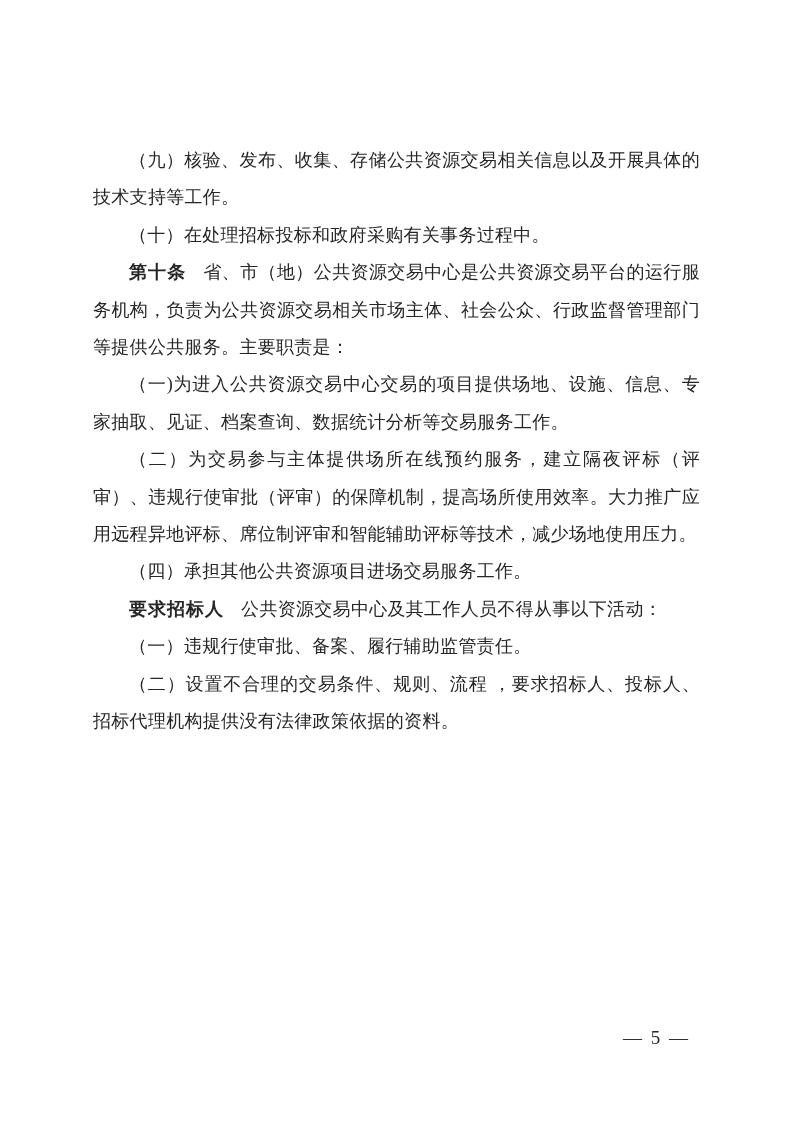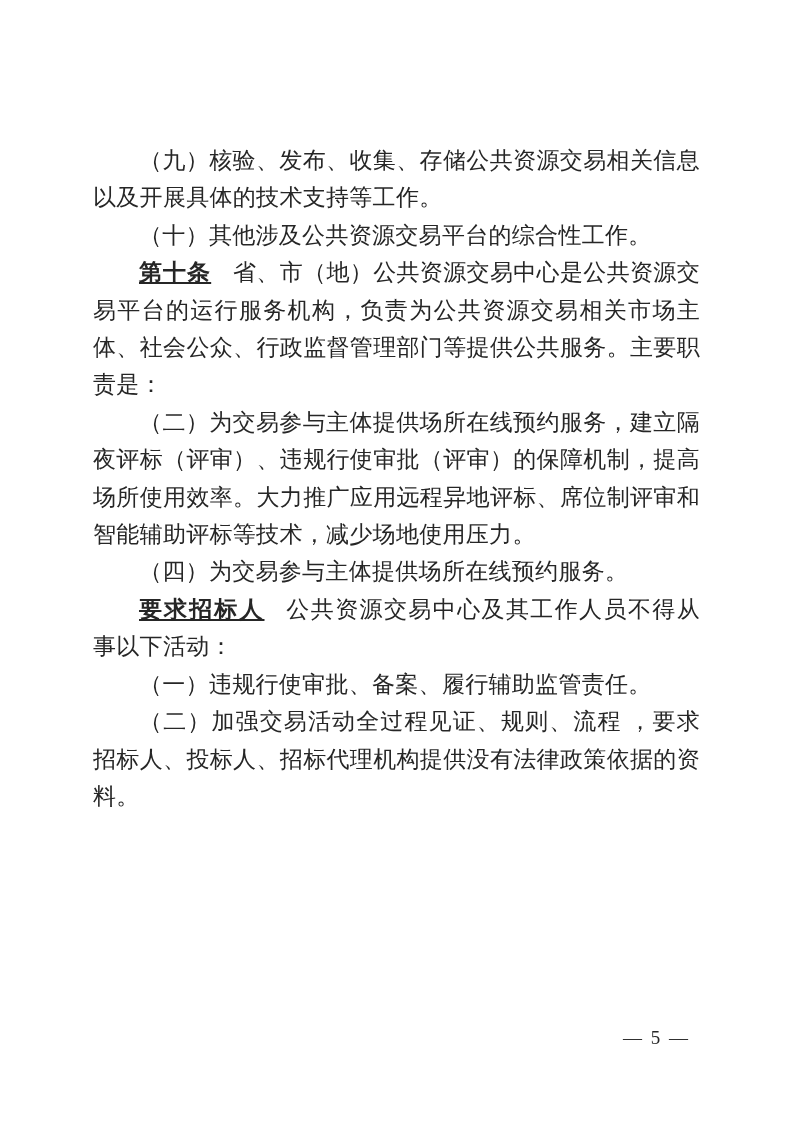--- a/index.html
+++ b/index.html
@@ -20,54 +20,54 @@
     width: 793px;
     height: 1121px;
     background: #ffffff;
   }
   .content {
     position: absolute;
     left: 93px;
     top: 142px;
     width: 607px;
     color: #262626;
-    font-size: 23px;
+    font-size: 18px;
     line-height: 37.4px;
     text-align: justify;
   }
   p.doc-para {
     margin: 0;
     padding: 0;
     text-indent: 2em;
     letter-spacing: 0.3px;
   }
   .para-lead {
     font-weight: bold;
     margin-right: 0.95em;
     letter-spacing: 1px;
-    text-decoration: underline;
   }
   .page-number {
     position: absolute;
     top: 1027px;
     right: 103px;
     font-size: 19px;
     color: #262626;
     letter-spacing: 2px;
     font-family: "Liberation Serif", serif;
   }
 </style>
 </head>
 <body>
 
 <div class="page">
   <div class="content">
     <p class="doc-para"><span>（九）核验、发布、收集、存储公共资源交易相关信息以及开展具体的技术支持等工作。</span></p>
-    <p class="doc-para"><span>（十）其他涉及公共资源交易平台的综合性工作。</span></p>
+    <p class="doc-para"><span>（十）在处理招标投标和政府采购有关事务过程中。</span></p>
     <p class="doc-para"><span class="para-lead">第十条</span><span>省、市（地）公共资源交易中心是公共资源交易平台的运行服务机构，负责为公共资源交易相关市场主体、社会公众、行政监督管理部门等提供公共服务。主要职责是：</span></p>
+    <p class="doc-para"><span>（一)为进入公共资源交易中心交易的项目提供场地、设施、信息、专家抽取、见证、档案查询、数据统计分析等交易服务工作。</span></p>
     <p class="doc-para"><span>（二）为交易参与主体提供场所在线预约服务，建立隔夜评标（评审）、违规行使审批（评审）的保障机制，提高场所使用效率。大力推广应用远程异地评标、席位制评审和智能辅助评标等技术，减少场地使用压力。</span></p>
-    <p class="doc-para"><span>（四）为交易参与主体提供场所在线预约服务。</span></p>
+    <p class="doc-para"><span>（四）承担其他公共资源项目进场交易服务工作。</span></p>
     <p class="doc-para"><span class="para-lead">要求招标人</span><span>公共资源交易中心及其工作人员不得从事以下活动：</span></p>
     <p class="doc-para"><span>（一）违规行使审批、备案、履行辅助监管责任。</span></p>
-    <p class="doc-para"><span>（二）加强交易活动全过程见证、规则、流程 ，要求招标人、投标人、招标代理机构提供没有法律政策依据的资料。</span></p>
+    <p class="doc-para"><span>（二）设置不合理的交易条件、规则、流程 ，要求招标人、投标人、招标代理机构提供没有法律政策依据的资料。</span></p>
   </div>
   <div class="page-number">— 5 —</div>
 </div>
 
 </body></html>

